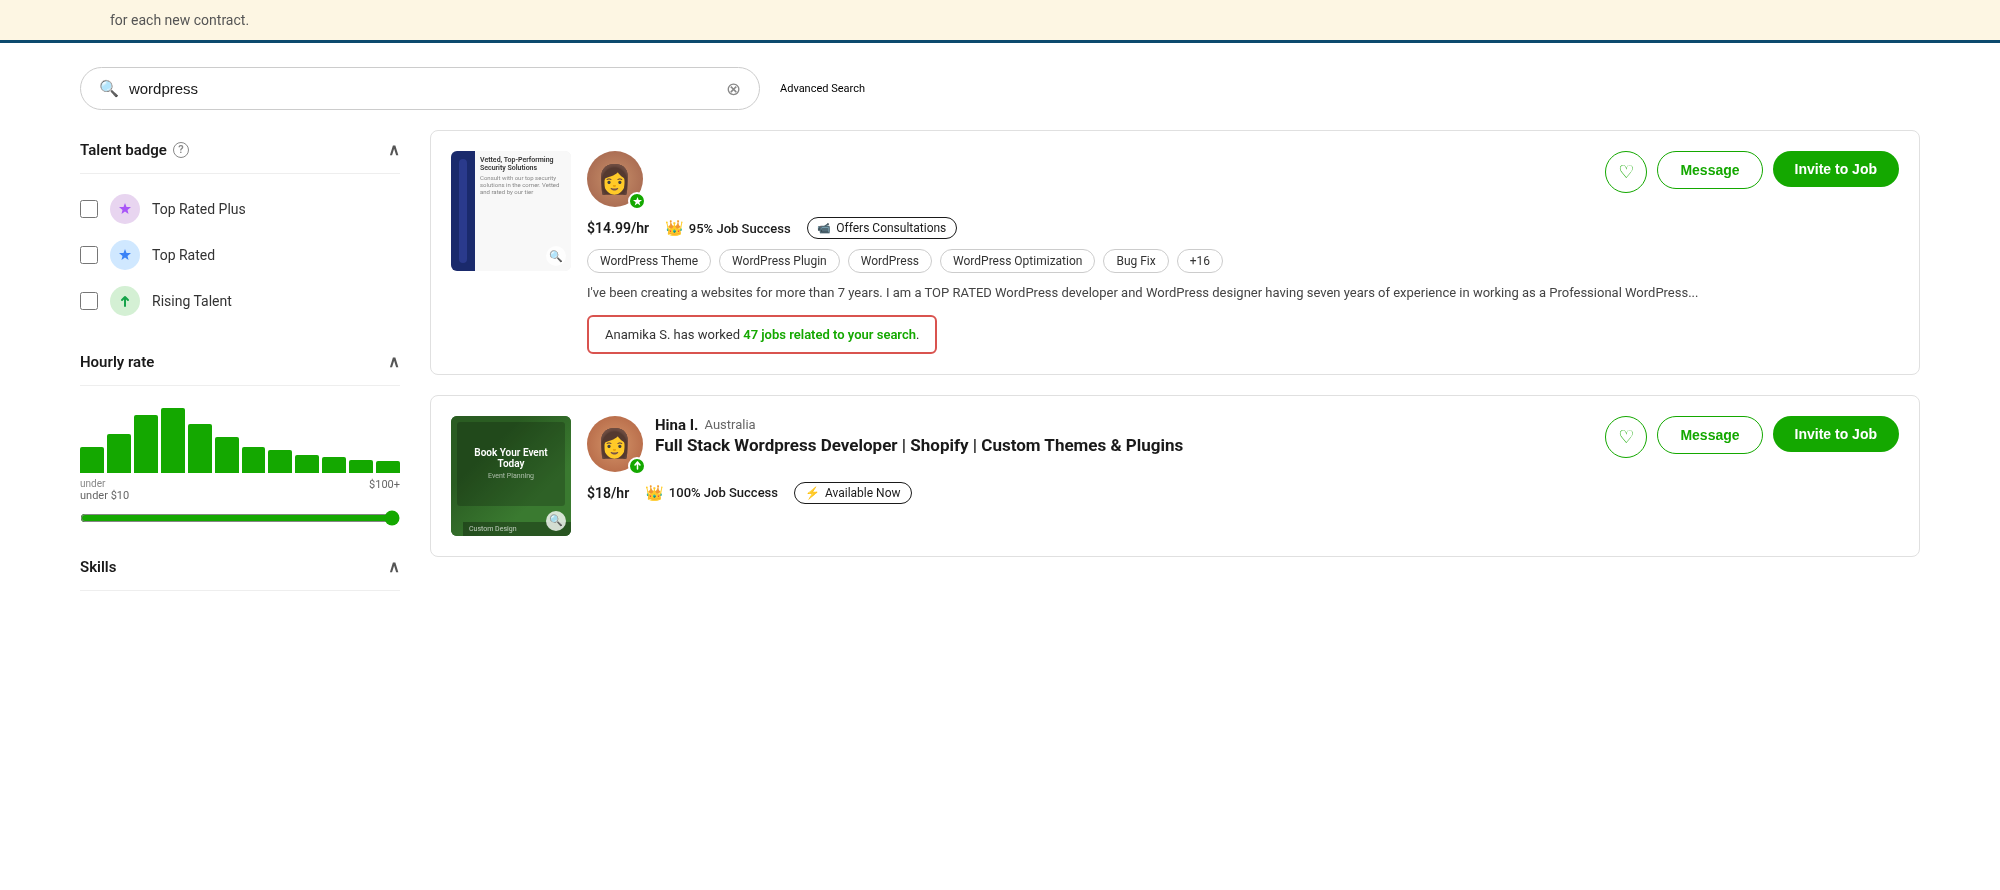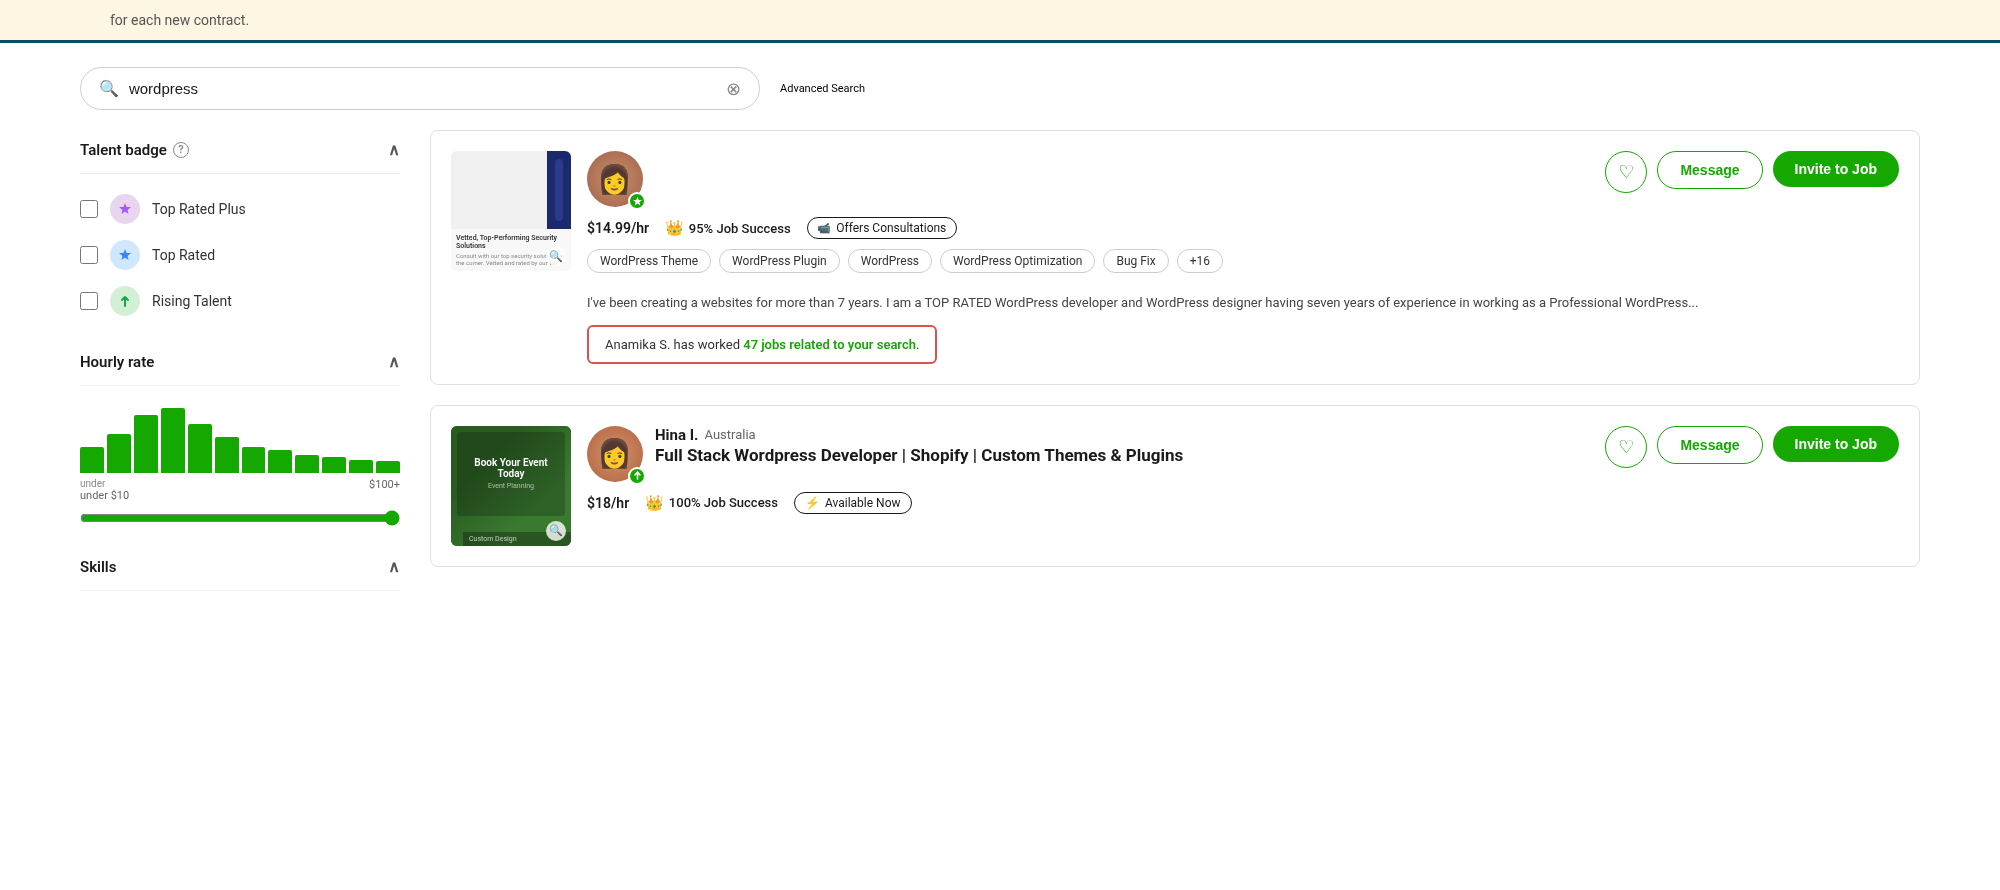--- a/index.html
+++ b/index.html
@@ -220,22 +220,21 @@
       background: #f0f0f0;
       flex-shrink: 0;
       overflow: hidden;
       position: relative;
     }
 
     .thumb-content {
       width: 100%;
       height: 100%;
       display: flex;
-      flex-direction: column;
-      align-items: flex-end;
+      flex-direction: row;
     }
 
     .thumb-top {
       background: #1a2a6c;
       flex: 1;
       display: flex;
       align-items: center;
       justify-content: center;
       font-size: 9px;
       color: #aaa;
@@ -380,21 +379,21 @@
       border-radius: 20px;
       padding: 3px 10px;
       font-size: 12px;
       color: #1a1a1a;
     }
 
     .skills-row {
       display: flex;
       flex-wrap: wrap;
       gap: 8px;
-      margin-bottom: 20px;
+      margin-bottom: 10px;
     }
 
     .skill-tag {
       border: 1px solid #ccc;
       border-radius: 20px;
       padding: 4px 12px;
       font-size: 12px;
       color: #333;
       background: #fff;
     }

